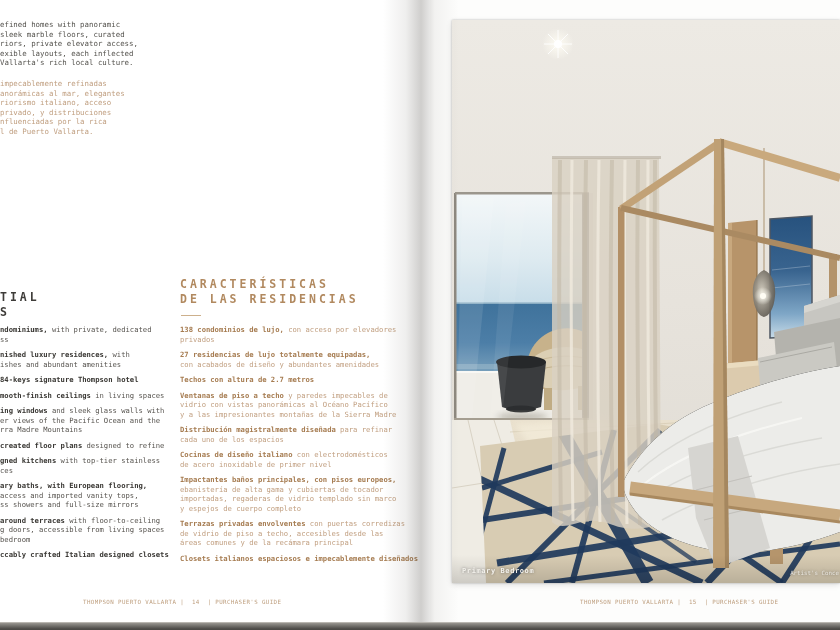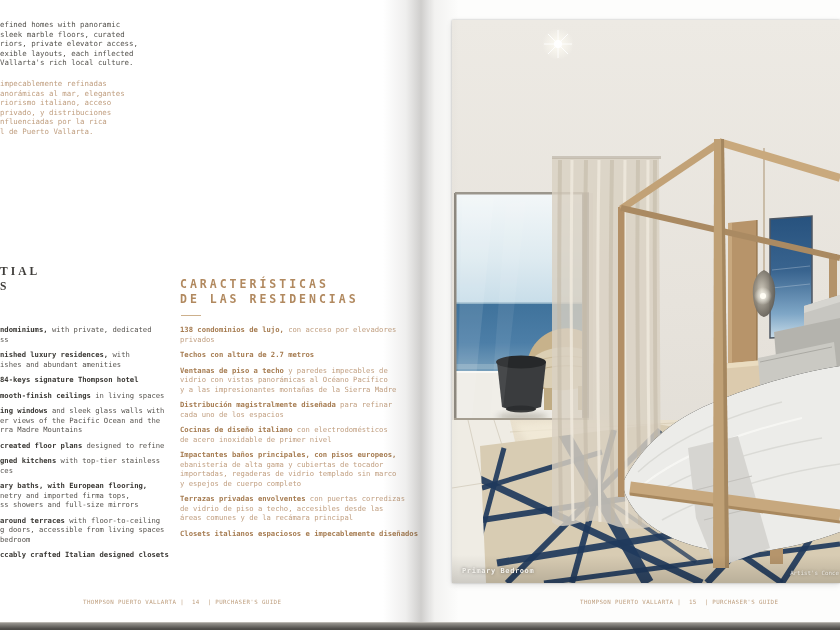--- a/index.html
+++ b/index.html
@@ -12,21 +12,21 @@
 
   
   .tblock{position:absolute;}
   .ln{white-space:pre;}
   .intro-en{left:0;top:20px;font-size:7.4px;color:#54524d;}
   .intro-en .ln{line-height:9.6px;height:9.6px;}
   .intro-es{left:0;top:79px;font-size:7.4px;color:#c09f80;}
   .intro-es .ln{line-height:9.6px;height:9.6px;}
 
   .heading{font-size:11.5px;letter-spacing:3px;font-weight:700;}
-  .head-en{left:0;top:264px;color:#3e3c39;font-family:Liberation Serif, serif;}
+  .head-en{left:0;top:290px;color:#3e3c39;}
   .head-es{left:180px;top:277px;color:#b1895f;}
   .heading .ln{line-height:15px;height:15px;}
   .divider-es{position:absolute;left:181px;top:315px;width:20px;height:0;border-top:1.5px solid #cdb08c;}
 
   .flist{font-size:7.2px;}
   .flist .fitem{margin-bottom:6px;}
   .flist .ln{line-height:9.5px;height:9.5px;}
   .list-en{left:0;top:325px;width:185px;color:#56534e;}
   .list-en .b{font-weight:700;color:#3a3834;}
   .list-es{left:180px;top:325px;width:240px;color:#c19f80;}
@@ -106,36 +106,40 @@
           </div>
           <div class="fitem">
             <div class="ln"><span class="b">created floor plans</span><span> designed to refine</span></div>
           </div>
           <div class="fitem">
             <div class="ln"><span class="b">gned kitchens</span><span> with top-tier stainless</span></div>
             <div class="ln"><span>ces</span></div>
           </div>
           <div class="fitem">
             <div class="ln"><span class="b">ary baths, with European flooring,</span></div>
-            <div class="ln"><span>netry and imported firma tops,</span></div>
+            <div class="ln"><span>access and imported vanity tops,</span></div>
             <div class="ln"><span>ss showers and full-size mirrors</span></div>
           </div>
           <div class="fitem">
             <div class="ln"><span class="b">around terraces</span><span> with floor-to-ceiling</span></div>
             <div class="ln"><span>g doors, accessible from living spaces</span></div>
             <div class="ln"><span>bedroom</span></div>
           </div>
           <div class="fitem">
             <div class="ln"><span class="b">ccably crafted Italian designed closets</span></div>
           </div>
         </div>
       <div class="tblock flist list-es">
           <div class="fitem">
             <div class="ln"><span class="b">138 condominios de lujo,</span><span> con acceso por elevadores</span></div>
             <div class="ln"><span>privados</span></div>
+          </div>
+          <div class="fitem">
+            <div class="ln"><span class="b">27 residencias de lujo totalmente equipadas,</span></div>
+            <div class="ln"><span>con acabados de diseño y abundantes amenidades</span></div>
           </div>
           <div class="fitem">
           </div>
           <div class="fitem">
             <div class="ln"><span class="b">Techos con altura de 2.7 metros</span></div>
           </div>
           <div class="fitem">
             <div class="ln"><span class="b">Ventanas de piso a techo</span><span> y paredes impecables de</span></div>
             <div class="ln"><span>vidrio con vistas panorámicas al Océano Pacífico</span></div>
             <div class="ln"><span>y a las impresionantes montañas de la Sierra Madre</span></div>

